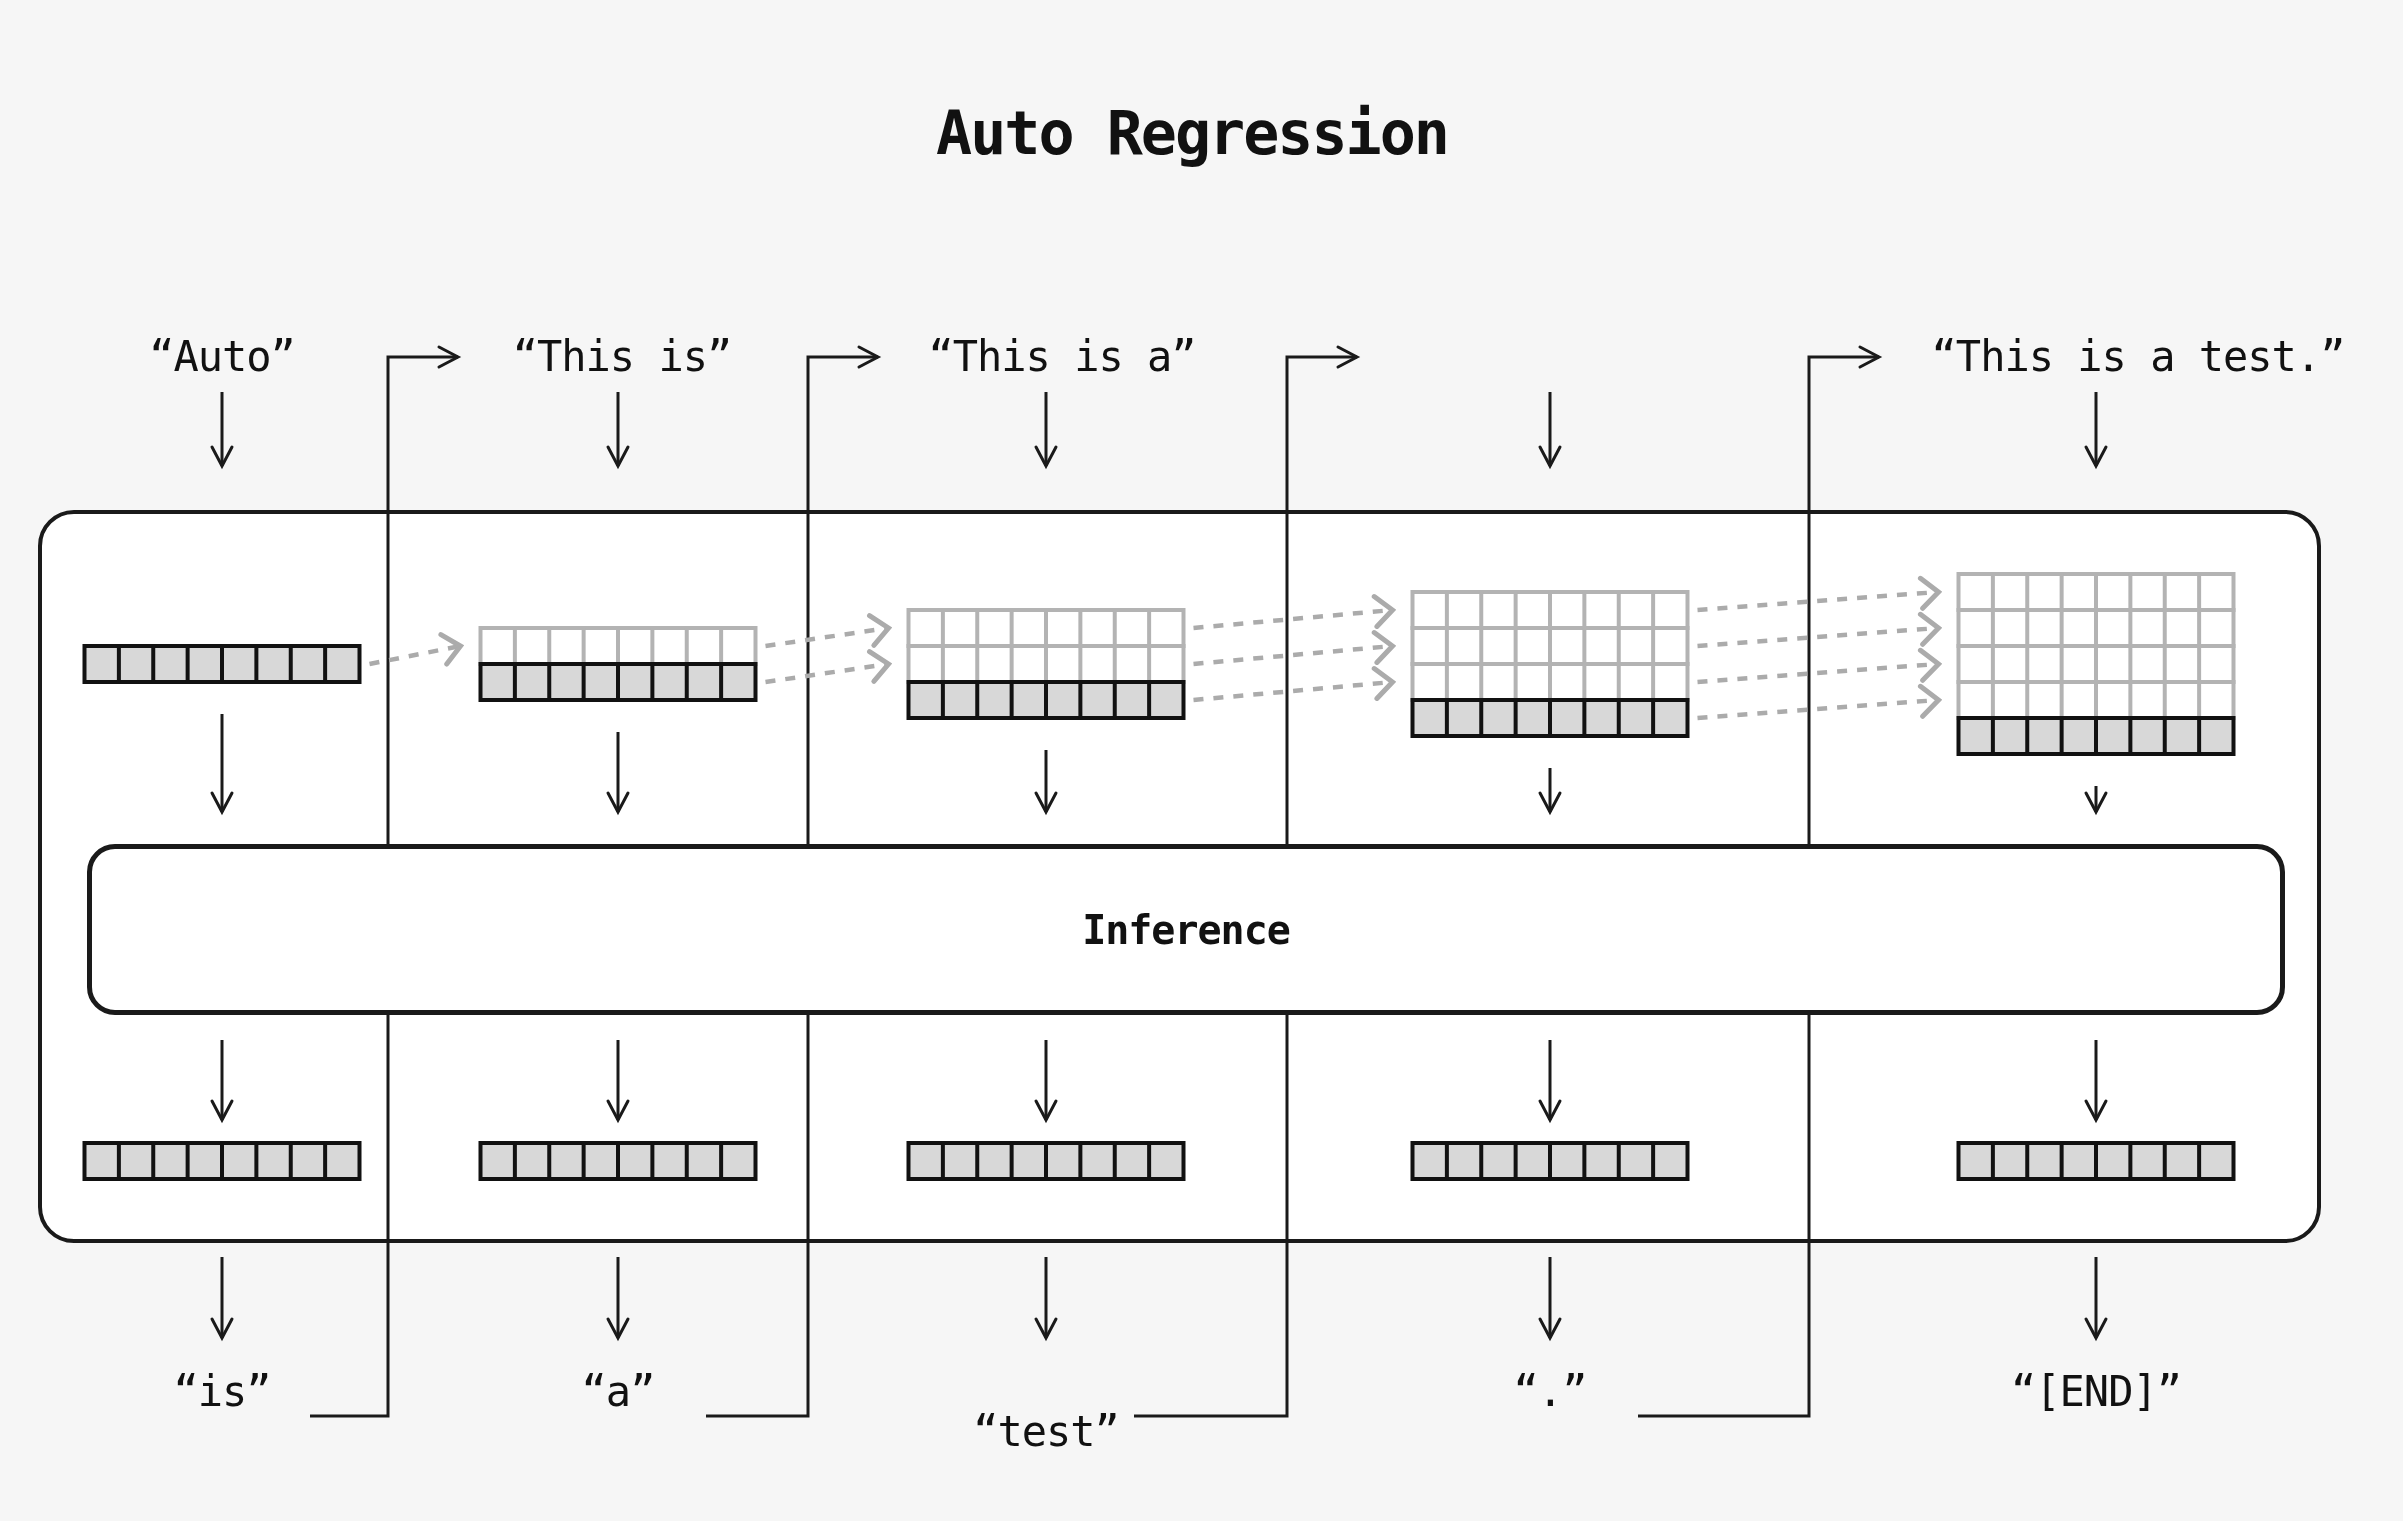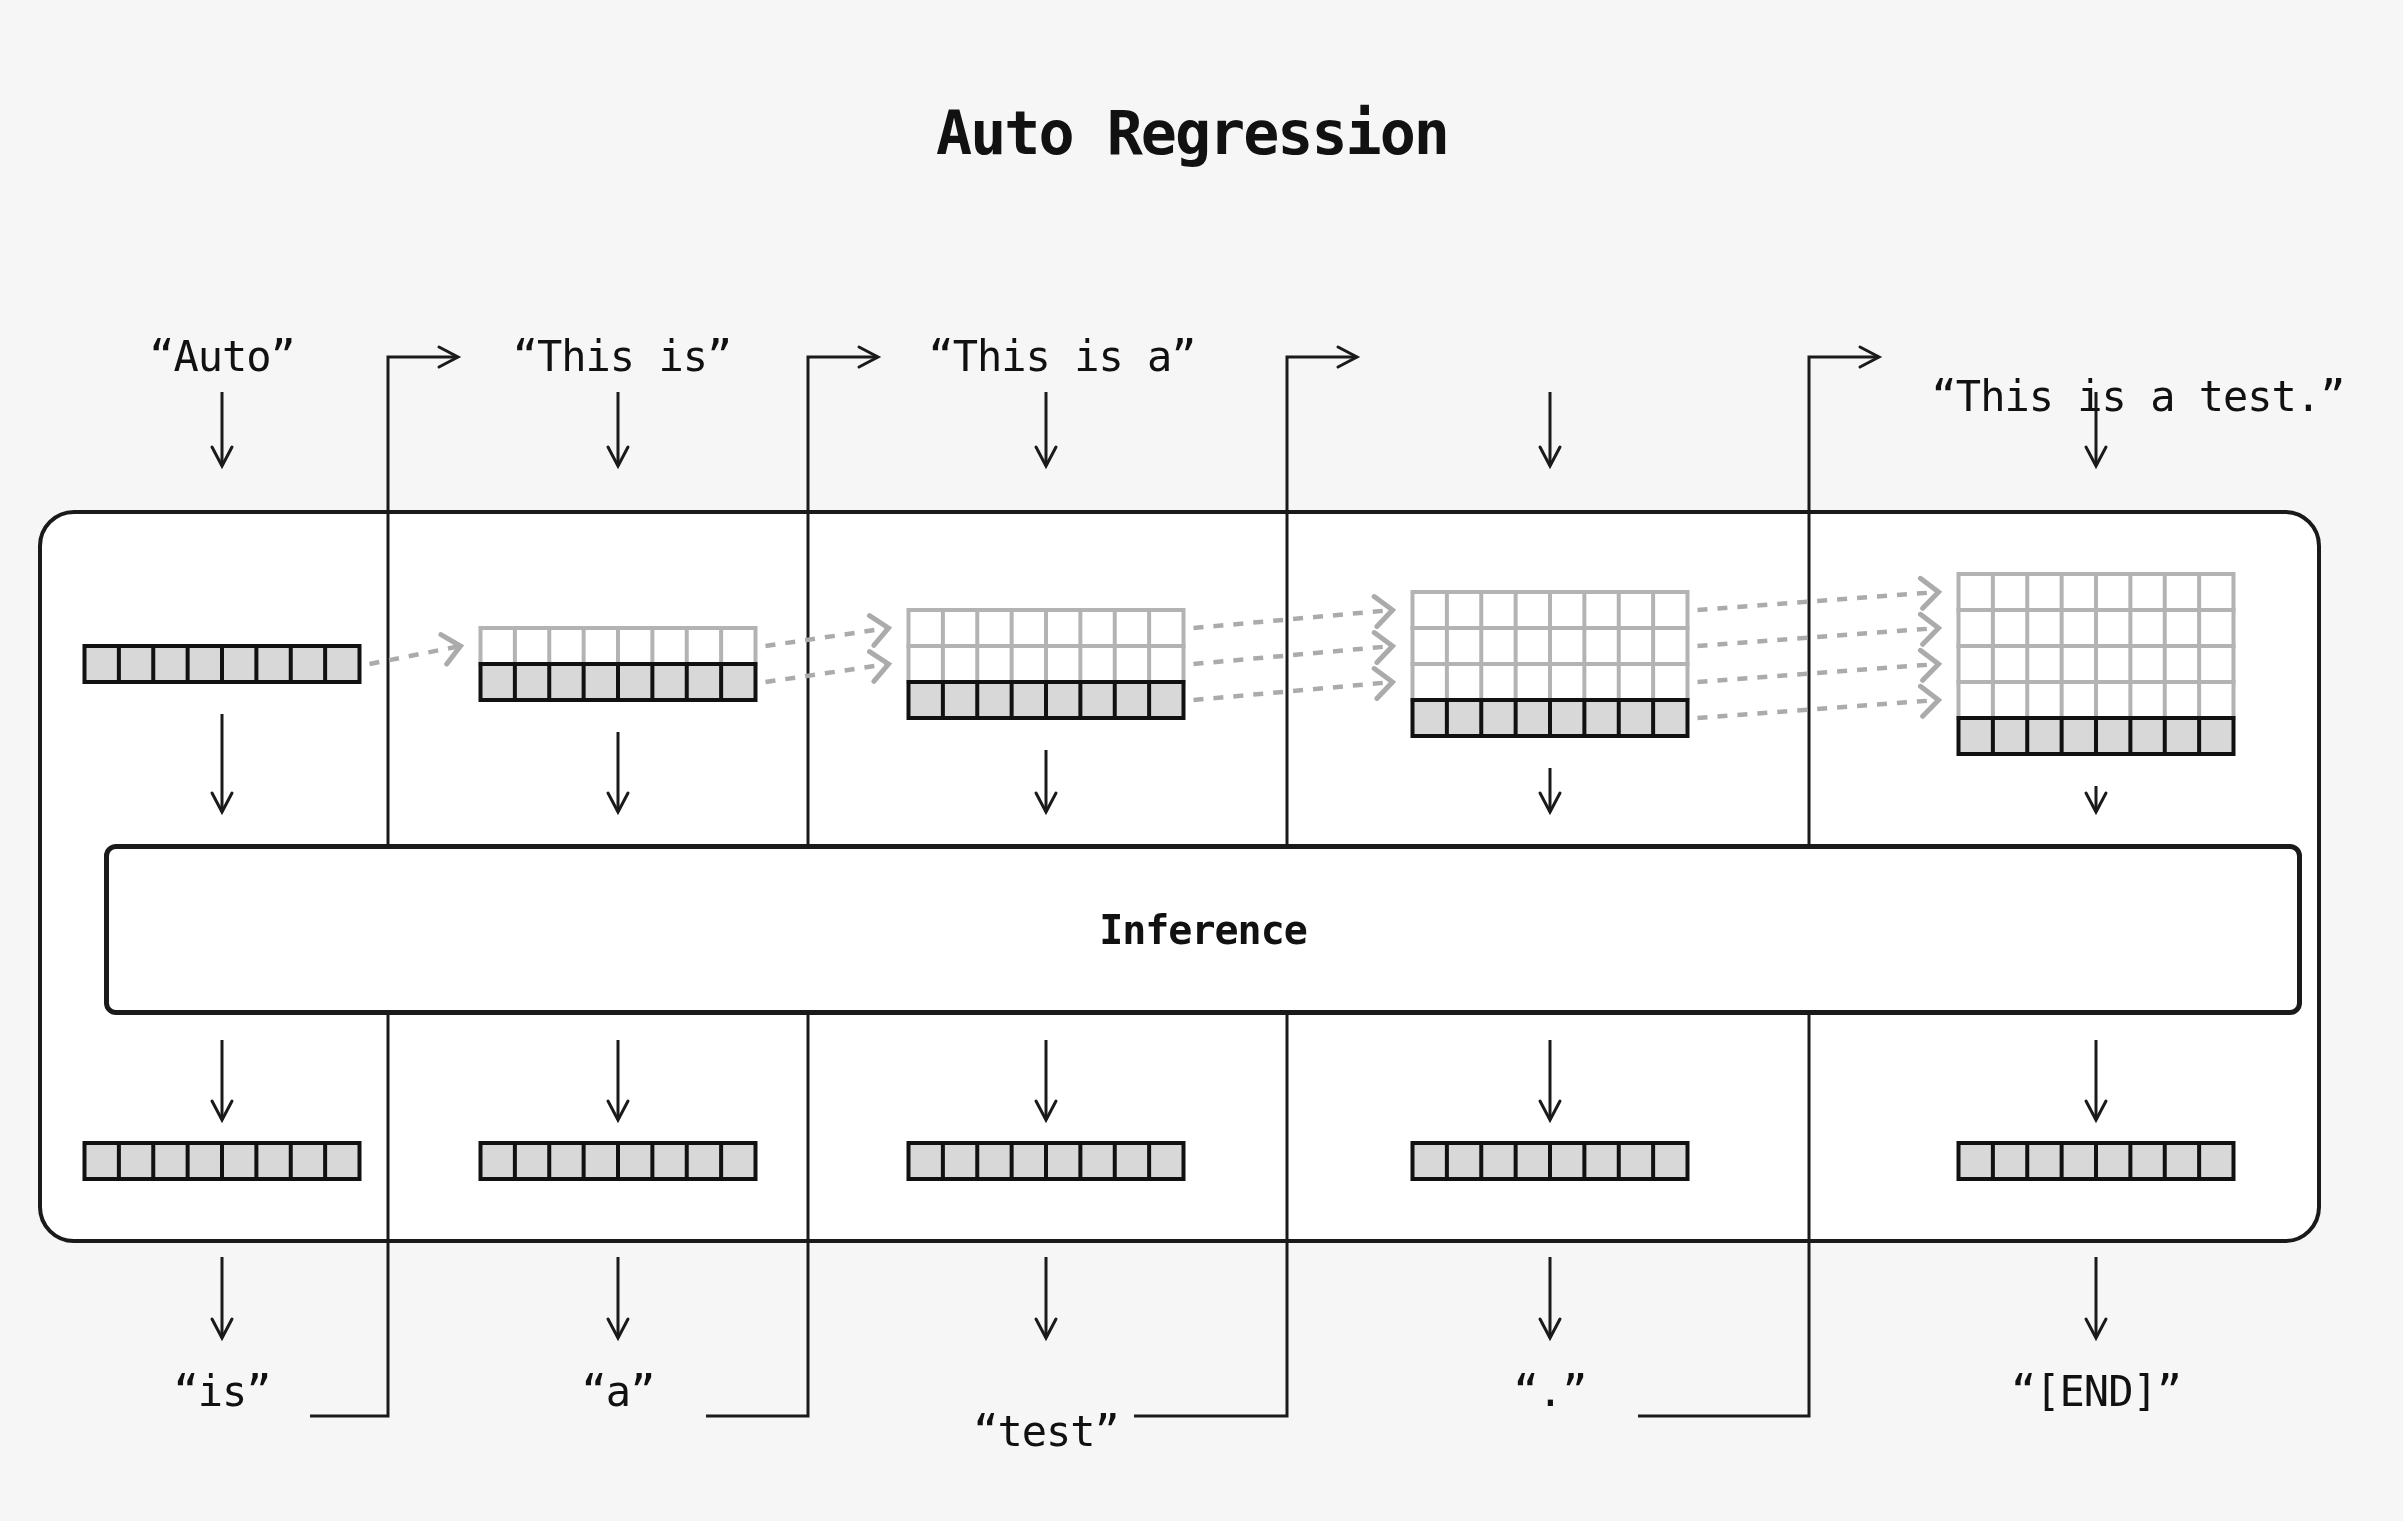--- a/index.html
+++ b/index.html
@@ -13,23 +13,23 @@
     position:absolute;left:1192px;top:133px;transform:translate(-50%,-50%);
     font-size:60px;font-weight:bold;white-space:nowrap;letter-spacing:-2px;
   }
   .outer-panel{
     position:absolute;left:38px;top:510px;width:2283px;height:733px;
     box-sizing:border-box;background:var(--panel-bg,#fff);
     border:4px solid var(--line,#1a1a1a);border-radius:36px;
   }
   #connectors{position:absolute;left:0;top:0;}
   .inference-box{
-    position:absolute;left:104px;top:844px;width:2198px;height:171px;
+    position:absolute;left:87px;top:844px;width:2198px;height:171px;
     box-sizing:border-box;background:var(--panel-bg,#fff);
-    border:5px solid var(--line,#1a1a1a);border-radius:12px;
+    border:5px solid var(--line,#1a1a1a);border-radius:28px;
     display:flex;align-items:center;justify-content:center;
   }
   .inference-label{font-size:40px;font-weight:bold;letter-spacing:-1px;}
   .io-label{
     position:absolute;transform:translate(-50%,-50%);
     font-size:42px;white-space:nowrap;letter-spacing:-1px;
   }
   #labels{position:absolute;left:0;top:0;width:100%;height:100%;pointer-events:none;}
 </style>
 </head>
@@ -300,16 +300,16 @@
   </div>
 
   <div id="labels">
       <div class="io-label" style="left: 222px; top: 356px;">“Auto”</div>
       <div class="io-label" style="left: 222px; top: 1391px; text-align: center;">“is”</div>
       <div class="io-label" style="left: 622px; top: 356px;">“This is”</div>
       <div class="io-label" style="left: 618px; top: 1391px;">“a”</div>
       <div class="io-label" style="left: 1062px; top: 356px;">“This is a”</div>
       <div class="io-label" style="left: 1046px; top: 1391px; margin-top: 40px;">“test”</div>
       <div class="io-label" style="left: 1550px; top: 1391px;">“.”</div>
-      <div class="io-label" style="left: 2138px; top: 356px; margin-top: 40px;">“This is a test.”</div>
+      <div class="io-label" style="left: 2138px; top: 356px;">“This is a test.”</div>
       <div class="io-label" style="left: 2096px; top: 1391px;">“[END]”</div>
     </div>
 </div>
 
 </body></html>

